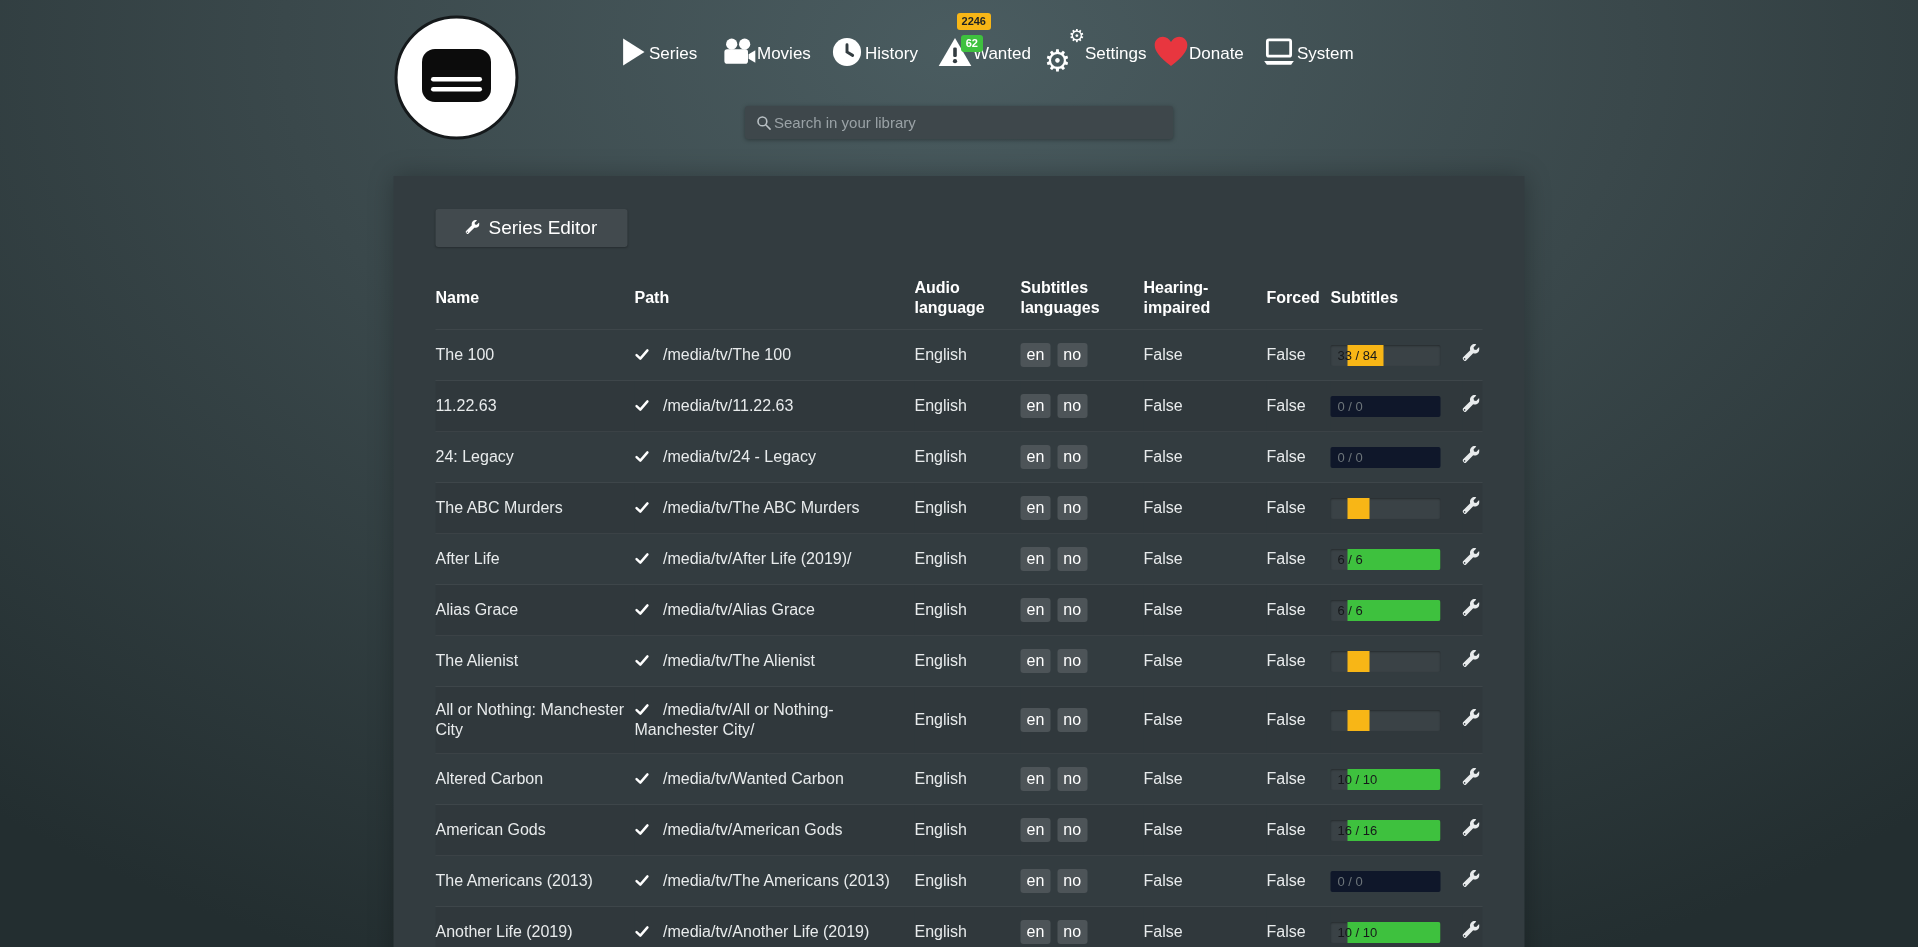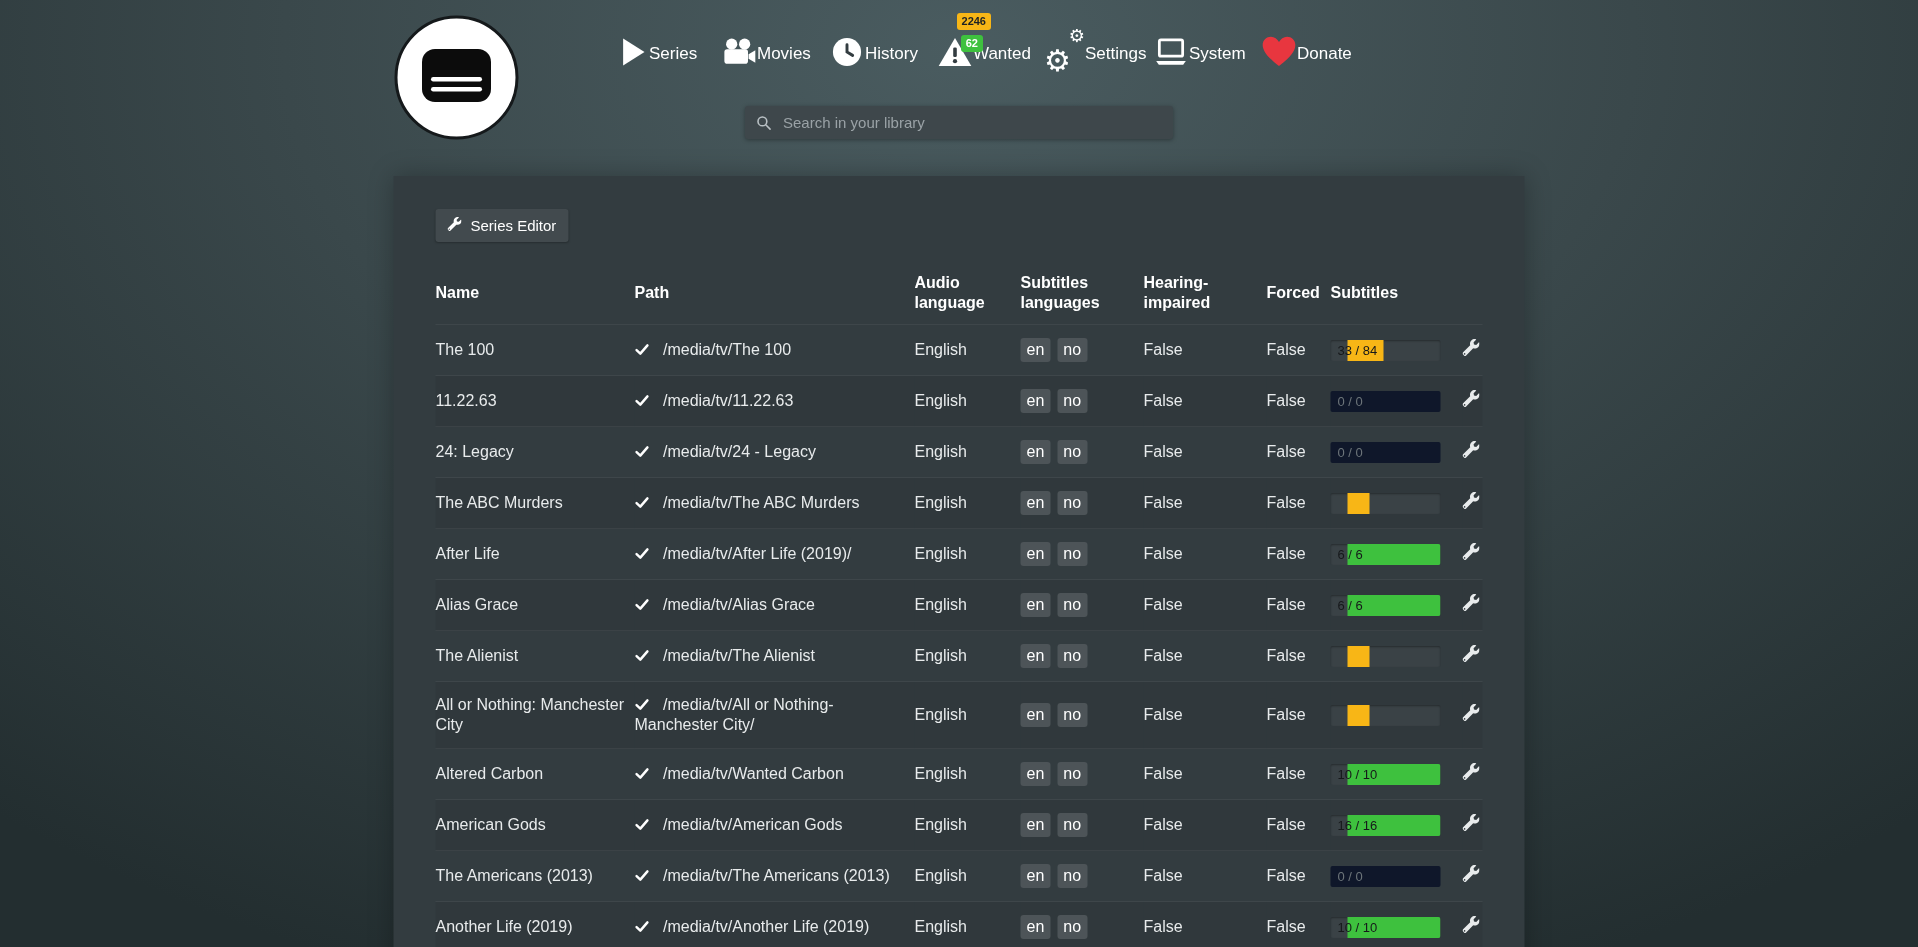--- a/index.html
+++ b/index.html
@@ -25,29 +25,29 @@
   .gears-wrap { position: relative; display: inline-block; width: 40px; height: 40px; }
   .gear-big, .gear-small { position: absolute; color: #fff; font-family: "DejaVu Sans", sans-serif; line-height: 1; }
   .gear-big { left: -1px; bottom: -4px; font-size: 30px; }
   .gear-small { right: 0px; top: -5px; font-size: 18px; }
 
   .search-wrap { position: absolute; left: 50%; top: 106px; transform: translateX(-50%); width: 428px; height: 33px;
     background: #3e474b; border-radius: 3px; display: flex; align-items: center; padding: 0 11px;
     box-shadow: 0 1px 4px rgba(0,0,0,0.35); }
   .search-svg { width: 16px; height: 16px; display: block; }
   .search-input { background: transparent; border: none; outline: none; color: #dfe3e5; font-size: 15px; flex: 1;
-    margin-left: 9px; font-family: "Liberation Sans", sans-serif; }
+    font-family: "Liberation Sans", sans-serif; }
   .search-input::placeholder { color: #9aa2a6; }
 
   
   .panel { position: absolute; top: 176px; left: 50%; transform: translateX(-50%); width: 1131px; height: 1000px;
     background: #333c40; padding: 33px 42px; box-shadow: 0 0 24px rgba(0,0,0,0.28); }
 
-  .editor-btn { display: inline-flex; align-items: center; gap: 9px; background: #424a4e; color: #fff; font-size: 15px;
-    padding: 8px 12px; border: none; border-radius: 3px; cursor: pointer; margin-bottom: 20px;
+  .editor-btn { display: inline-flex; align-items: center; gap: 9px; background: #424a4e; color: #fff; font-size: 19px;
+    padding: 8px 30px; border: none; border-radius: 3px; cursor: pointer; margin-bottom: 20px;
     font-family: "Liberation Sans", sans-serif; box-shadow: 0 1px 2px rgba(0,0,0,0.25); }
   .editor-btn .wrench-svg { width: 14px; height: 14px; color: #fff; }
 
   table.series-table { width: 100%; border-collapse: collapse; table-layout: fixed; }
   th { text-align: left; font-size: 16px; font-weight: 700; color: #ffffff; padding: 11px 8px 11px 0;
     vertical-align: middle; line-height: 20px; }
   td { font-size: 16px; color: #e8ebec; padding: 13px 8px 13px 0; vertical-align: middle; line-height: 20px; }
   tbody tr { border-top: 1px solid rgba(255,255,255,0.055); }
   tbody tr:nth-child(even) { background: rgba(0,0,0,0.055); }
 
@@ -125,34 +125,34 @@
     <span class="nav-icon-host">
   <span class="gears-wrap">
             <span class="gear-big">⚙</span>
             <span class="gear-small">⚙</span>
           </span>
 </span>
     <span class="nav-label">Settings</span>
   </div>
       <div class="nav-item">
     <span class="nav-icon-host">
+  <svg class="nav-svg" viewBox="0 0 32 32">
+    <path d="M16 28.5 C5.5 20.5 1.5 14.8 1.5 9.8 C1.5 5.3 5 2.5 8.8 2.5 C11.9 2.5 14.6 4.4 16 7.2 C17.4 4.4 20.1 2.5 23.2 2.5 C27 2.5 30.5 5.3 30.5 9.8 C30.5 14.8 26.5 20.5 16 28.5 Z" fill="#e8363f"></path>
+  </svg>
+</span>
+    <span class="nav-label">Donate</span>
+  </div>
+      <div class="nav-item">
+    <span class="nav-icon-host">
   <svg class="nav-svg" viewBox="0 0 34 32">
     <rect x="6" y="4.5" width="22" height="15.5" rx="1.5" fill="none" stroke="#fff" stroke-width="2.6"></rect>
     <path d="M3 24.5 H31 L28.5 28 H5.5 Z" fill="#fff"></path>
   </svg>
 </span>
     <span class="nav-label">System</span>
-  </div>
-      <div class="nav-item">
-    <span class="nav-icon-host">
-  <svg class="nav-svg" viewBox="0 0 32 32">
-    <path d="M16 28.5 C5.5 20.5 1.5 14.8 1.5 9.8 C1.5 5.3 5 2.5 8.8 2.5 C11.9 2.5 14.6 4.4 16 7.2 C17.4 4.4 20.1 2.5 23.2 2.5 C27 2.5 30.5 5.3 30.5 9.8 C30.5 14.8 26.5 20.5 16 28.5 Z" fill="#e8363f"></path>
-  </svg>
-</span>
-    <span class="nav-label">Donate</span>
   </div>
     </nav>
 
   <div class="search-wrap">
     <span>
       <svg class="search-svg" viewBox="0 0 20 20">
         <circle cx="8" cy="8" r="5.5" fill="none" stroke="#b9c0c4" stroke-width="2"></circle>
         <line x1="12.5" y1="12.5" x2="17.6" y2="17.6" stroke="#b9c0c4" stroke-width="2" stroke-linecap="round"></line>
       </svg>
     </span>

